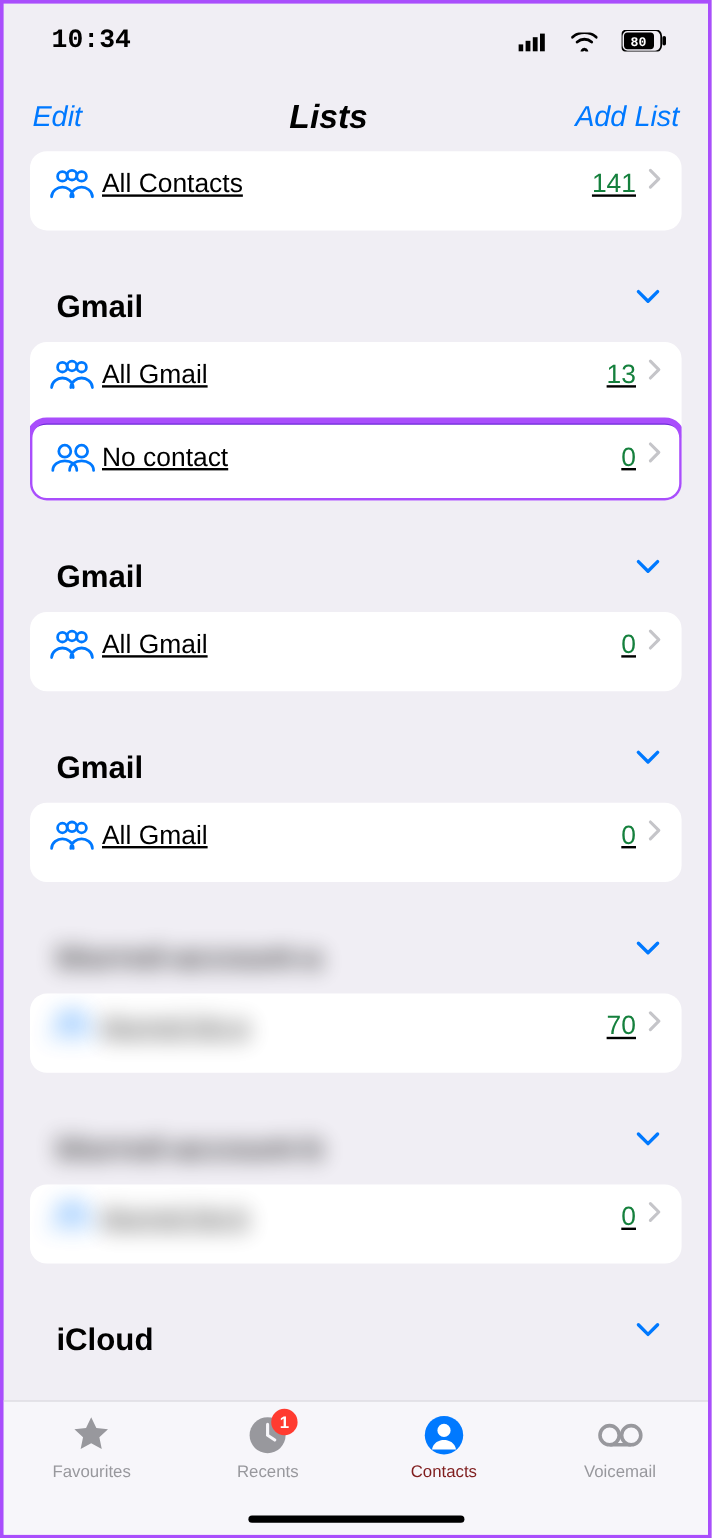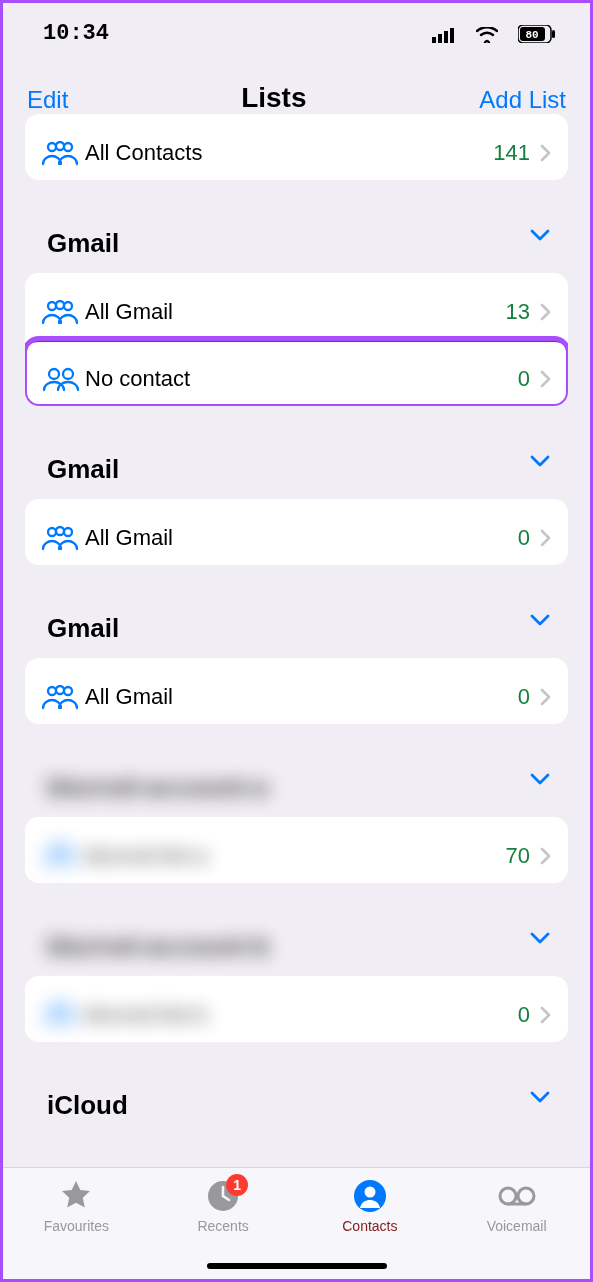--- a/index.html
+++ b/index.html
@@ -22,22 +22,23 @@
     font-size: 22px;
     font-weight: 700;
     font-family: Liberation Mono, monospace;
   }
   .status-right { display: flex; align-items: flex-end; gap: 20px; }
 
   
   .nav-header {
     display: flex;
     justify-content: space-between;
-    align-items: flex-end;
-    padding: 26px 24px 0 24px;
+    align-items: center;
+    padding: 26px 24px 12px 24px;
+    font-style: italic;
   }
   .nav-left, .nav-right {
     color: #0079ff;
     font-size: 24px;
   }
   .nav-title {
     font-size: 28px;
     font-weight: 700;
   }
 
@@ -45,24 +46,25 @@
   .lists { padding: 0 22px; }
 
   .card {
     background: #ffffff;
     border-radius: 14px;
     overflow: hidden;
     margin-bottom: 24px;
   }
   .row {
     display: flex;
-    align-items: flex-end;
-    padding: 24px 16px 14px 16px;
+    align-items: flex-start;
+    padding: 14px 16px 14px 16px;
     min-height: 66px;
     position: relative;
+    text-decoration: underline;
   }
   .row + .row { border-top: 3px solid #6d28d9; }
   .row-icon {
     flex: 0 0 44px;
     display: flex;
     align-items: center;
     justify-content: flex-start;
     color: #0079ff;
   }
   .row-label {

